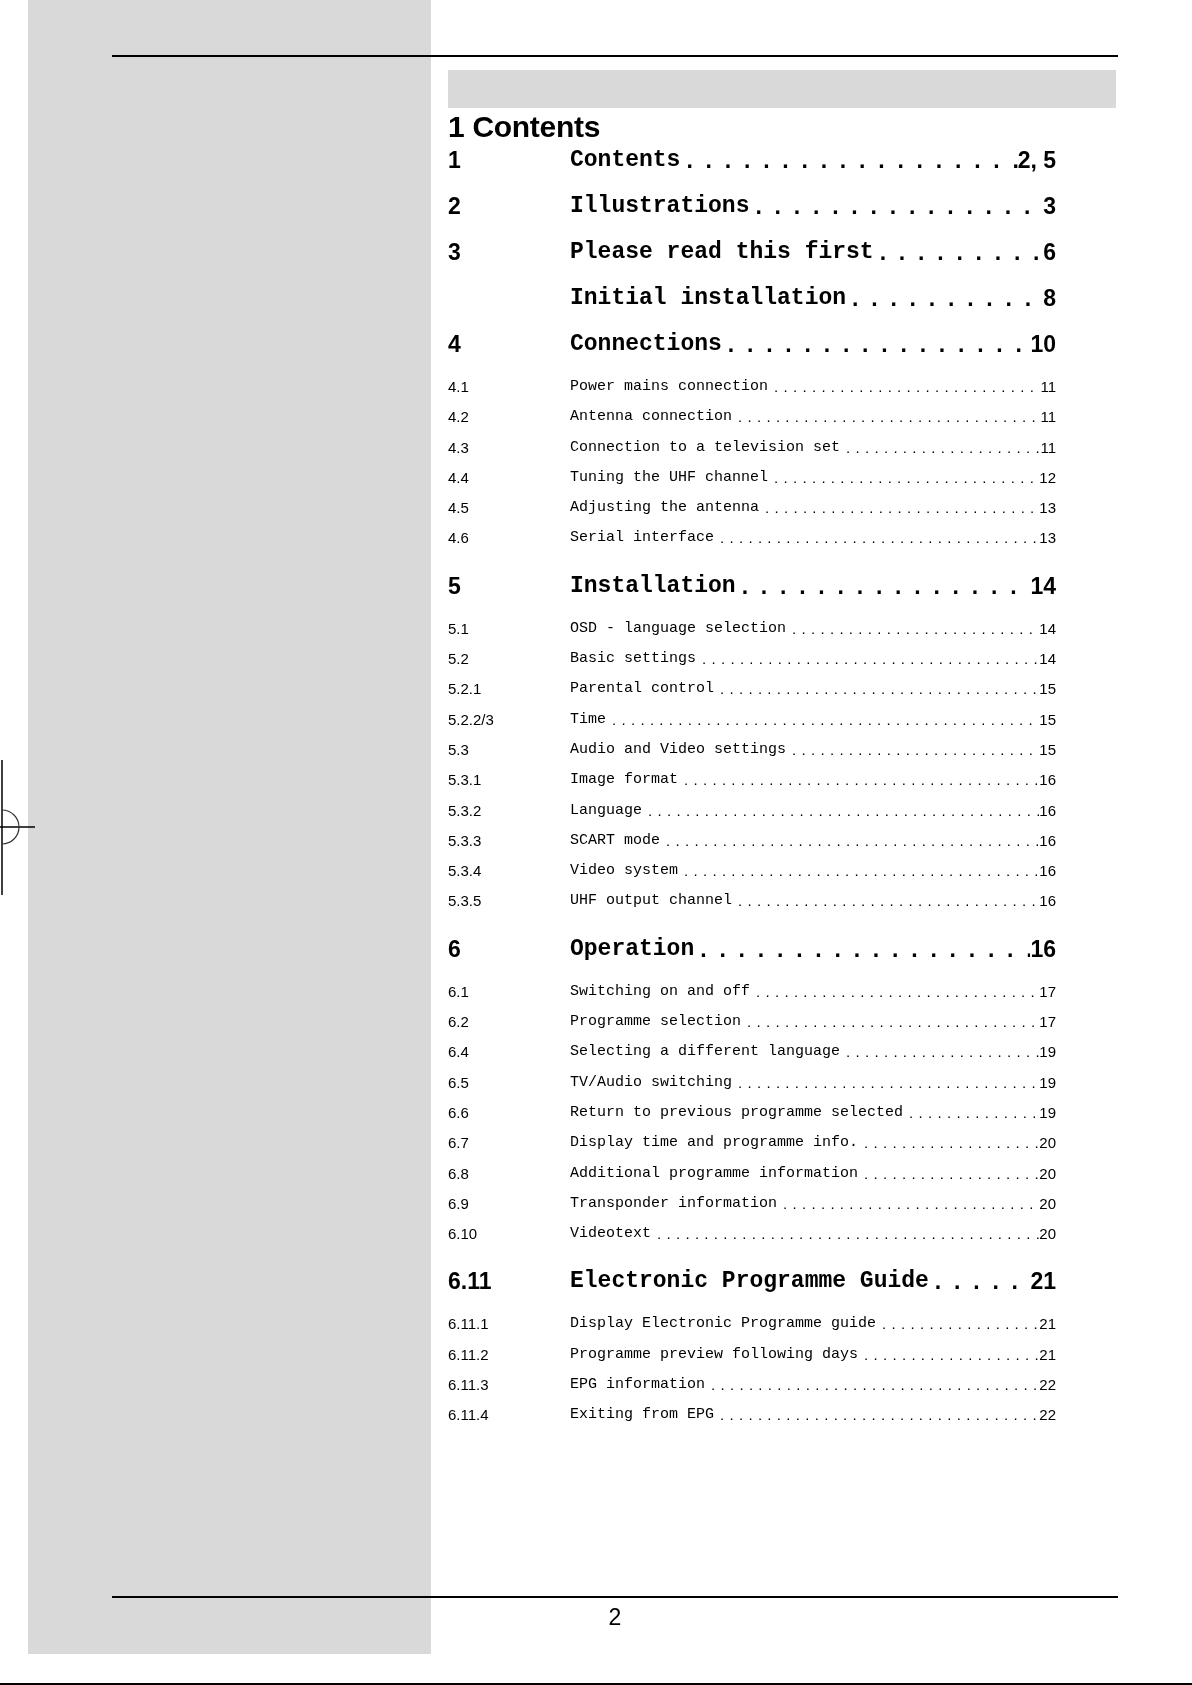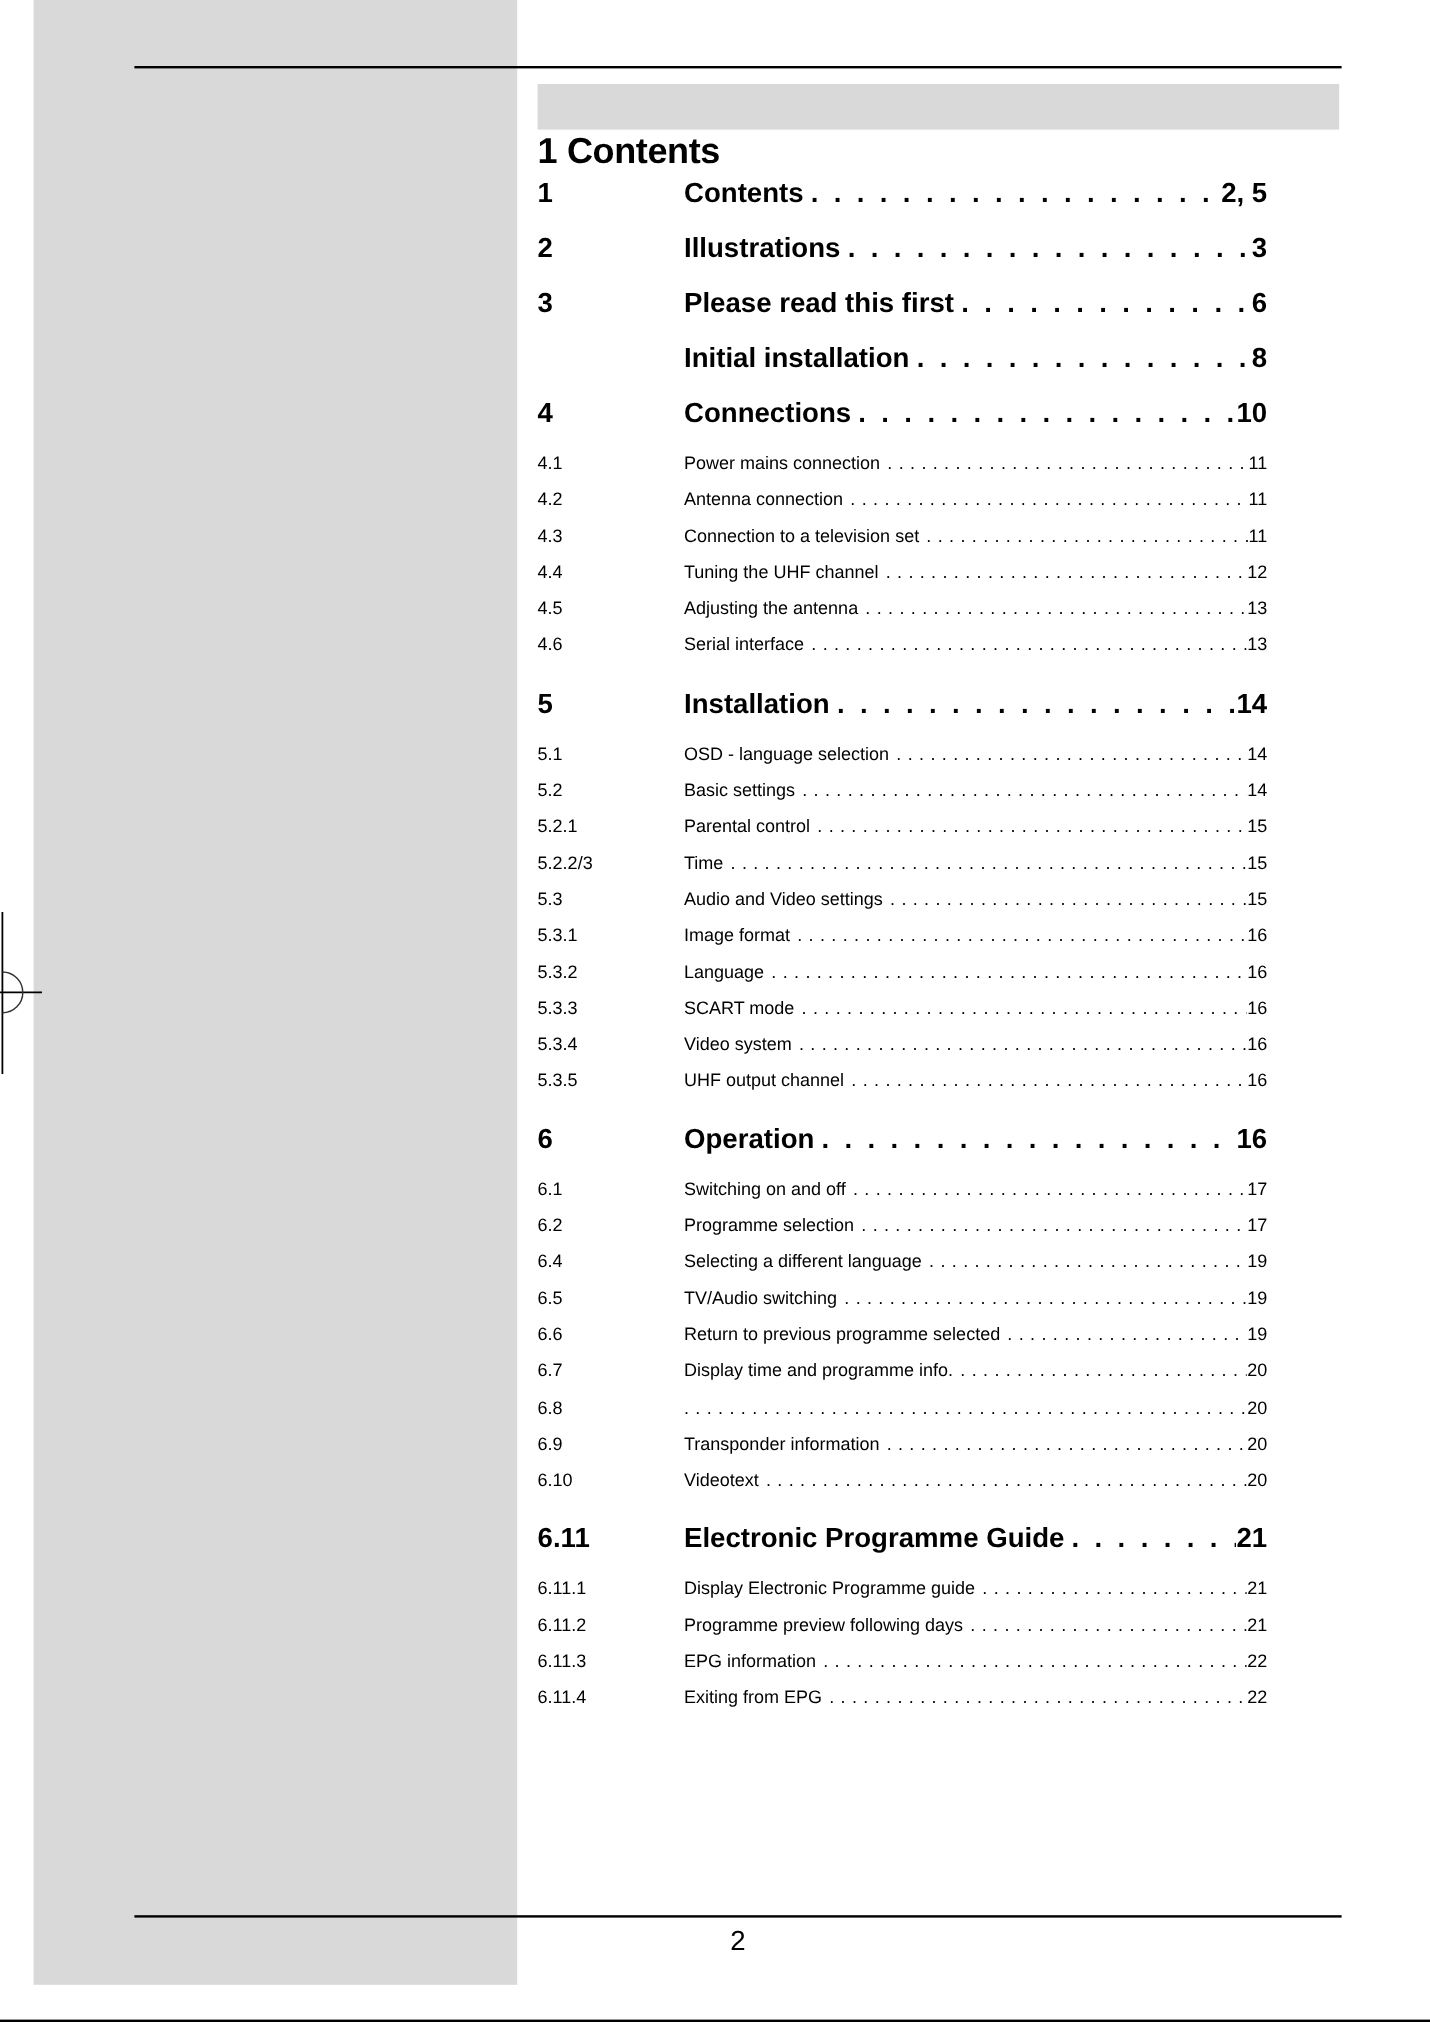--- a/index.html
+++ b/index.html
@@ -10,21 +10,21 @@
   .rule-bottom { position: absolute; left: 112px; top: 1596px; width: 1006px; height: 2px; background: #000; }
   .rule-page { position: absolute; left: 0; top: 1683px; width: 1192px; height: 2px; background: #000; }
   .crop-mark { position: absolute; left: 0; top: 760px; width: 40px; height: 135px; }
   .heading-bar { position: absolute; left: 448px; top: 70px; width: 668px; height: 38px; background: #d9d9d9; }
   .heading { position: absolute; left: 448px; top: 70px; font-size: 30px; font-weight: bold; line-height: 38px; letter-spacing: -0.3px; margin-top: 38px; }
   .toc { position: absolute; left: 448px; top: 142px; width: 608px; }
   .row { position: relative; height: 30.3px; font-size: 15px; line-height: 30px; display: flex; white-space: nowrap; }
   .row.major { height: 46px; line-height: 36px; padding-top: 0; font-weight: bold; font-size: 23px; }
   .row.space-before { margin-top: 14px; }
   .num { width: 122px; flex: none; }
-  .title { flex: none; padding-right: 6px; }
+  .title { flex: none; padding-right: 6px; font-family: Liberation Mono, monospace; }
   .dots { flex: 1; overflow: hidden; letter-spacing: 3.2px; color: #000; }
   .dots::before { content: ". . . . . . . . . . . . . . . . . . . . . . . . . . . . . . . . . . . . . . . . . . . . . . . . . . . . . . ."; }
   .row:not(.major) .dots { letter-spacing: 1.5px; }
   .row:not(.major) .dots::before { content: "............................................................................................................................"; letter-spacing: 5.3px; }
   .page { flex: none; text-align: left; background: #fff; padding-left: 0; }
   .page-number { position: absolute; left: 0; width: 1230px; top: 1604px; text-align: center; font-size: 23px; }
 </style>
 </head>
 <body>
 
@@ -212,20 +212,21 @@
       <span class="page">19</span>
     </div>
     <div class="row">
       <span class="num">6.7</span>
       <span class="title">Display time and programme info.</span>
       <span class="dots"></span>
       <span class="page">20</span>
     </div>
     <div class="row">
       <span class="num">6.8</span>
+      <span class="title">Additional programme information</span>
       <span class="dots"></span>
       <span class="page">20</span>
     </div>
     <div class="row">
       <span class="num">6.9</span>
       <span class="title">Transponder information</span>
       <span class="dots"></span>
       <span class="page">20</span>
     </div>
     <div class="row">

